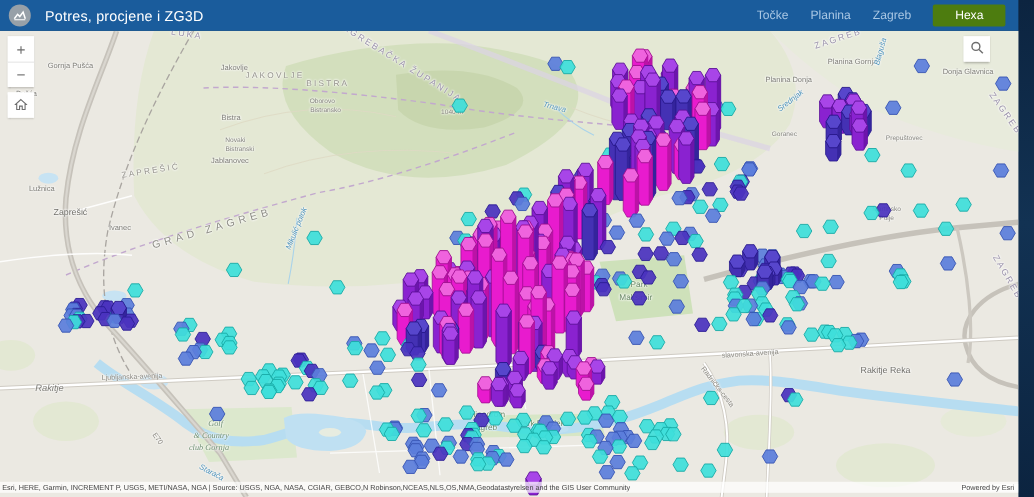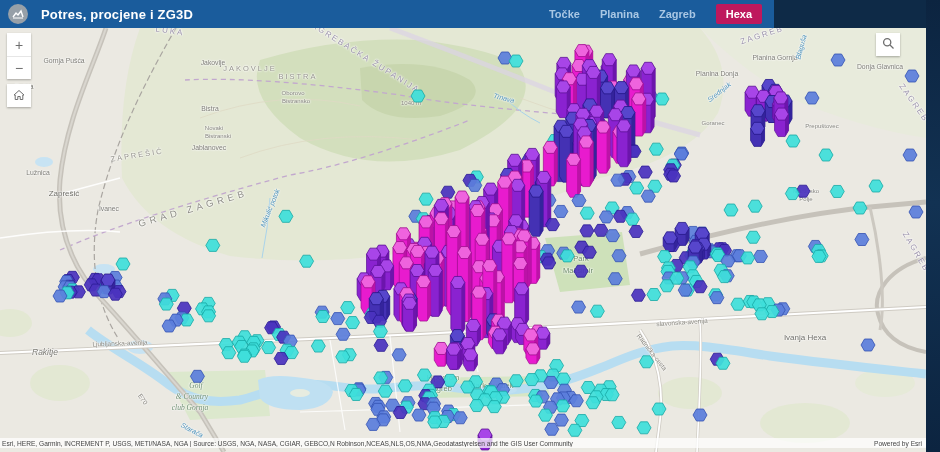--- a/index.html
+++ b/index.html
@@ -1,23 +1,23 @@
 <!DOCTYPE html>
 <html><head>
 <meta charset="utf-8">
 <style>
   html,body{margin:0;padding:0;background:#0E2A47;font-family:"Liberation Sans",sans-serif;}
   #app{position:relative;width:940px;height:452px;overflow:hidden;background:#0E2A47;}
   
-  #header{position:absolute;left:0;top:0;width:774px;height:28px;background:#1A5C9C;display:flex;align-items:center;z-index:40;font-weight:bold;}
+  #header{position:absolute;left:0;top:0;width:926px;height:28px;background:#1A5C9C;display:flex;align-items:center;z-index:40;}
   #logo{width:20px;height:20px;border-radius:50%;background:#97A0A8;margin-left:8px;display:flex;align-items:center;justify-content:center;flex:0 0 auto;}
   #title{color:#FFFFFF;font-size:13px;margin-left:13px;letter-spacing:.2px;white-space:nowrap;}
   #tabs{margin-left:auto;display:flex;align-items:center;gap:20px;padding-right:12px;}
   .tab{color:#A9C7E4;font-size:11px;cursor:pointer;white-space:nowrap;}
-  .tab.active{background:#be185d;color:#fff;padding:4px 10px;border-radius:2px;}
+  .tab.active{background:#4d7c0f;color:#fff;padding:4px 20px;border-radius:2px;}
   
   #rightstrip{position:absolute;right:0;top:0;width:14px;height:452px;background:linear-gradient(180deg,#0C2440,#123253 45%,#0C2440);z-index:50;}
   
   #map{position:absolute;left:0;top:28px;width:926px;height:424px;background:#EBE9E2;overflow:hidden;}
   #basemap,#hexlayer{position:absolute;left:0;top:0;}
   #labels{position:absolute;left:0;top:0;width:926px;height:424px;z-index:5;pointer-events:none;}
   .mlb{position:absolute;white-space:nowrap;text-shadow:0 0 2px #fff,0 0 2px #fff,0 0 3px #fff;}
   .adm{font-size:8px;color:#9C93AC;letter-spacing:2px;}
   .adm2{font-size:7.5px;color:#96948D;letter-spacing:2px;}
   .adm3{font-size:9.5px;color:#8E8D86;letter-spacing:4px;}
@@ -137,21 +137,21 @@
         <span class="mlb adm" style="left: 914px; top: 75px; transform: translate(-50%, -50%) rotate(55deg);">ZAGREB</span>
         <span class="mlb adm" style="left: 916px; top: 224px; transform: translate(-50%, -50%) rotate(60deg);">ZAGREB</span>
         <span class="mlb place" style="left: 775px; top: 29px; transform: translate(-50%, -50%) rotate(0deg);">Planina Gornja</span>
         <span class="mlb place" style="left: 717px; top: 45px; transform: translate(-50%, -50%) rotate(0deg);">Planina Donja</span>
         <span class="mlb place" style="left: 880px; top: 38px; transform: translate(-50%, -50%) rotate(0deg);">Donja Glavnica</span>
         <span class="mlb place-sm" style="left: 713px; top: 95px; transform: translate(-50%, -50%) rotate(0deg);">Goranec</span>
         <span class="mlb place-sm" style="left: 822px; top: 98px; transform: translate(-50%, -50%) rotate(0deg);">Prepuštovec</span>
         <span class="mlb place-sm" style="left: 806px; top: 163px; transform: translate(-50%, -50%) rotate(0deg);">Martinsko</span>
         <span class="mlb place-sm" style="left: 806px; top: 171px; transform: translate(-50%, -50%) rotate(0deg);">Polje</span>
         <span class="mlb place-it" style="left: 45px; top: 324px; transform: translate(-50%, -50%) rotate(0deg);">Rakitje</span>
-        <span class="mlb place2" style="left: 805px; top: 309px; transform: translate(-50%, -50%) rotate(0deg);">Ivanja Hexa</span>
+        <span class="mlb place2" style="left: 805px; top: 309px; transform: translate(-50%, -50%) rotate(0deg);">Rakitje Reka</span>
         <span class="mlb place-grn" style="left: 443px; top: 349px; transform: translate(-50%, -50%) rotate(0deg);">Hipodrom</span>
         <span class="mlb place-grn" style="left: 440px; top: 360px; transform: translate(-50%, -50%) rotate(0deg);">Zagreb</span>
         <span class="mlb place-grn" style="left: 492px; top: 357px; transform: translate(-50%, -50%) rotate(0deg);">Park Bundek</span>
         <span class="mlb place-grn" style="left: 581px; top: 230px; transform: translate(-50%, -50%) rotate(0deg);">Park</span>
         <span class="mlb place-grn" style="left: 578px; top: 242px; transform: translate(-50%, -50%) rotate(0deg);">Maksimir</span>
         <span class="mlb place-grn-it" style="left: 186px; top: 357px; transform: translate(-50%, -50%) rotate(0deg);">Golf</span>
         <span class="mlb place-grn-it" style="left: 182px; top: 368px; transform: translate(-50%, -50%) rotate(0deg);">&amp; Country</span>
         <span class="mlb place-grn-it" style="left: 180px; top: 379px; transform: translate(-50%, -50%) rotate(0deg);">club Gornja</span>
         <span class="mlb road" style="left: 120px; top: 315px; transform: translate(-50%, -50%) rotate(-2deg);">Ljubljanska-avenija</span>
         <span class="mlb road" style="left: 682px; top: 294px; transform: translate(-50%, -50%) rotate(-4deg);">slavonska-avenija</span>

